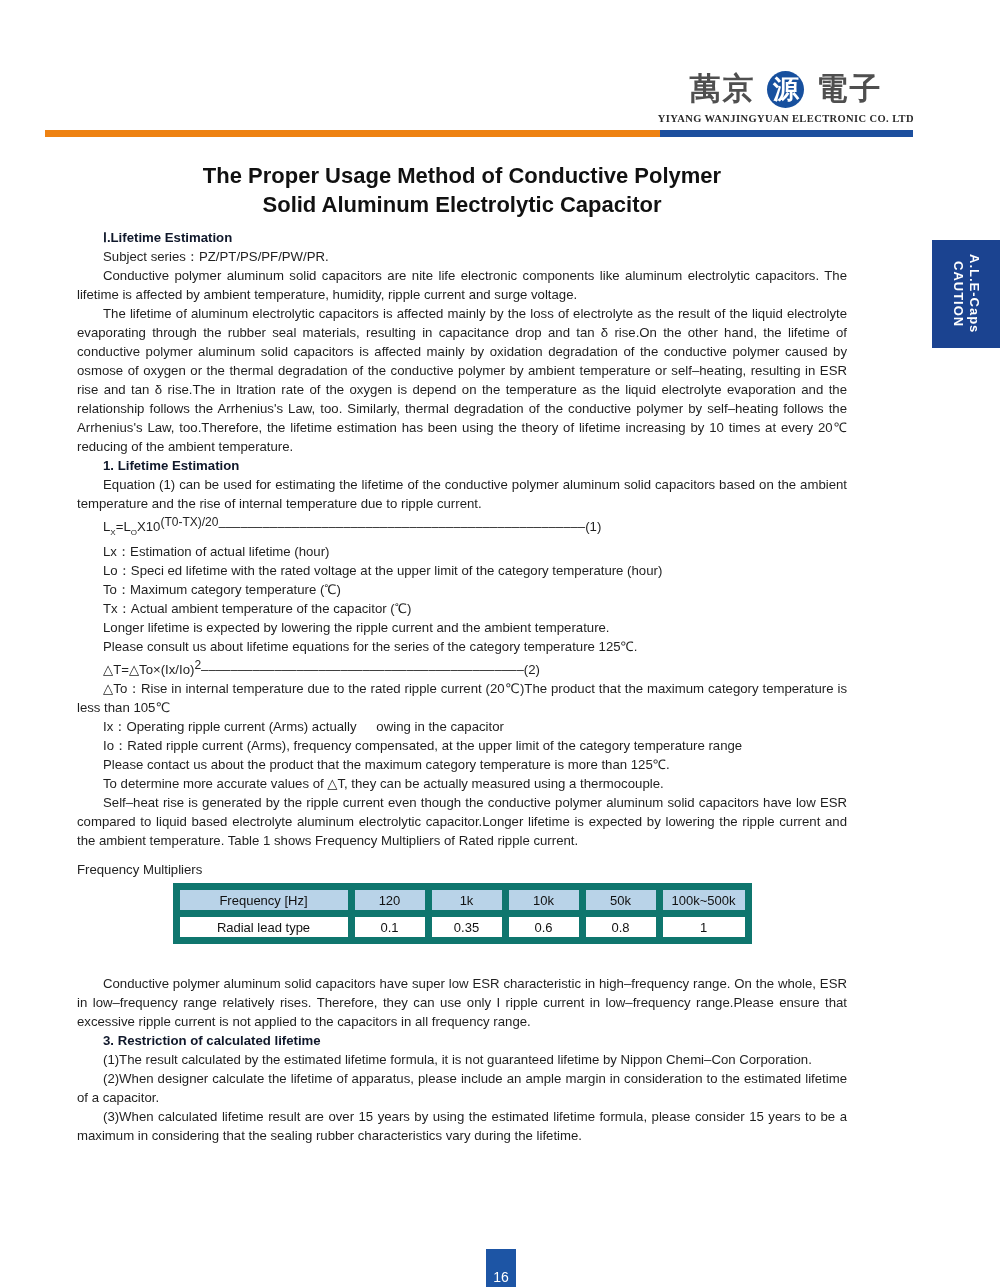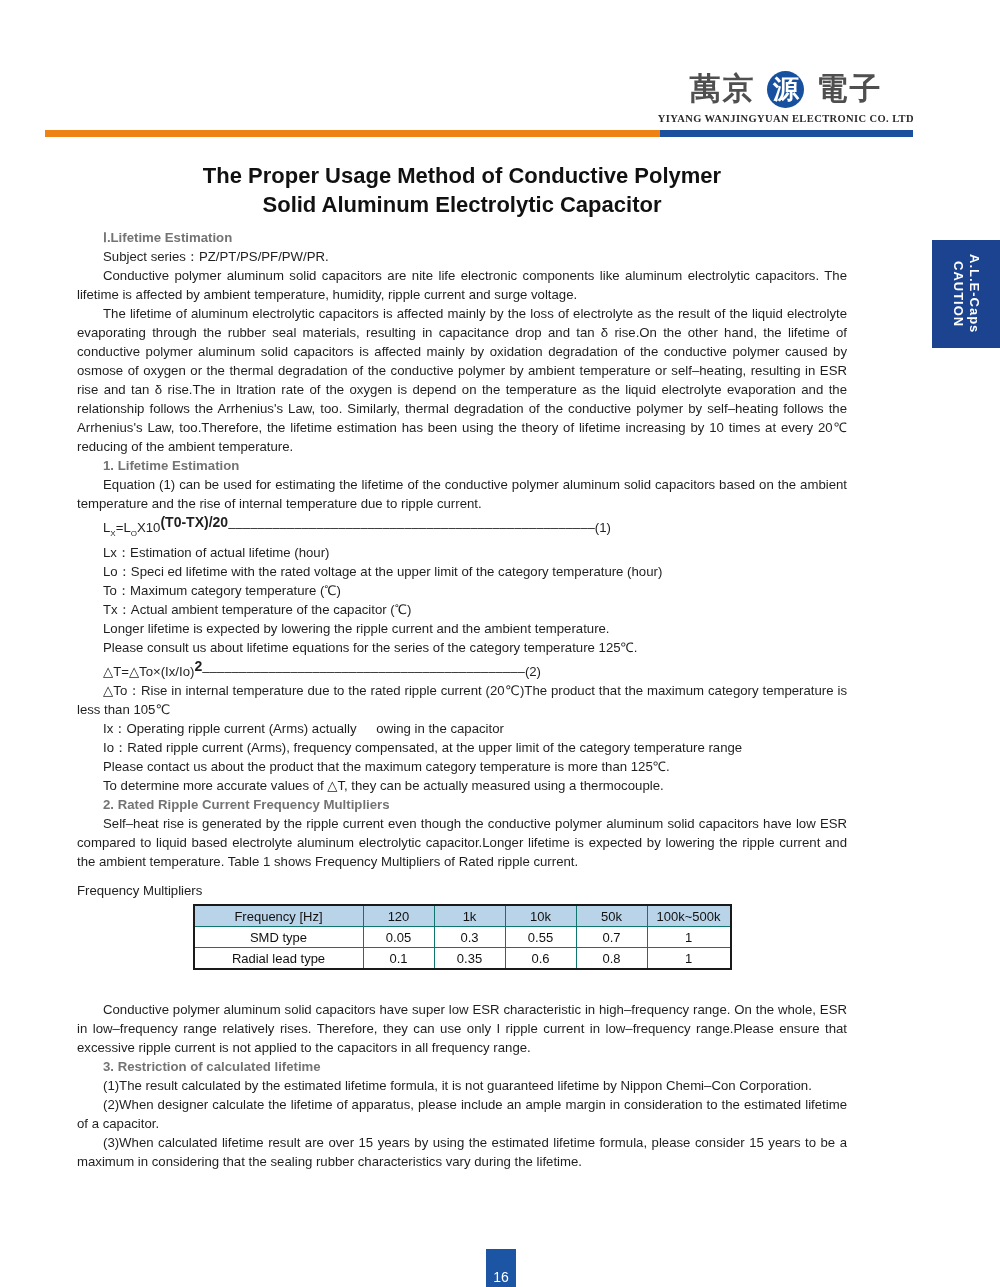--- a/index.html
+++ b/index.html
@@ -26,29 +26,29 @@
 
   
   .side-tab{position:absolute;top:240px;right:0;width:68px;height:108px;background:#1b4390;
             display:flex;flex-direction:row;align-items:center;justify-content:center;gap:1px;}
   .tab-line{writing-mode:vertical-rl;color:#ffffff;font-size:13px;font-weight:bold;
             letter-spacing:1px;white-space:nowrap;}
 
   
   .body{position:absolute;top:228px;left:77px;width:770px;font-size:13.2px;line-height:19px;}
   .body p{margin:0;text-indent:26px;text-align:justify;}
-  .h-blue{color:#737373;font-weight:bold;text-align:left !important;}
+  .h-blue{color:#0f172a;font-weight:bold;text-align:left !important;}
   .formula{text-align:left !important;white-space:nowrap;}
   .formula sub{font-size:8px;}
-  .formula sup{font-size:14px;vertical-align:super;font-weight:bold;}
+  .formula sup{font-size:12px;vertical-align:super;}
 
   
   .caption{margin-top:10px !important;text-indent:0 !important;text-align:right;color:#222;}
   table.freq{border-collapse:collapse;margin:4px auto 0 auto;border:2px solid #1a1a1a;}
-  table.freq td{border:1px solid #0f766e;height:20px;text-align:center;font-size:13px;
+  table.freq td{border:7px solid #0f766e;height:20px;text-align:center;font-size:13px;
                 padding:0 4px;color:#111;}
   table.freq .hdr td{background:#b9d3e8;}
   .col-freq{width:160px;} .col-v{width:62px;} .col-last{width:74px;}
 
   .after-table{margin-top:30px !important;}
 
   
   .page-num-box{position:absolute;left:486px;top:1233px;width:30px;height:54px;background:#1d55a5;
                 color:#ffffff;font-size:14px;text-align:center;box-sizing:border-box;padding-top:20px;margin-top:16px;}
 </style>
@@ -99,41 +99,32 @@
     <p>Please consult us about lifetime equations for the series of the category temperature 125℃.</p>
 
     <p class="formula"><span>△T=△To×(Ix/Io)</span><sup>2</sup><span>––––––––––––––––––––––––––––––––––––––––––––</span><span>(2)</span></p>
 
     <p>△To：Rise in internal temperature due to the rated ripple current (20℃)The product that the maximum category temperature is less than 105℃</p>
     <p>Ix：Operating ripple current (Arms) actually   owing in the capacitor</p>
     <p>Io：Rated ripple current (Arms), frequency compensated, at the upper limit of the category temperature range</p>
     <p>Please contact us about the product that the maximum category temperature is more than 125℃.</p>
     <p>To determine more accurate values of △T, they can be actually measured using a thermocouple.</p>
 
-    <p class="h-blue">2. Rated Ripple Current Frequency Multipliers</p>
     <p>Self–heat rise is generated by the ripple current even though the conductive polymer aluminum solid capacitors have low ESR compared to liquid based electrolyte aluminum electrolytic capacitor.Longer lifetime is expected by lowering the ripple current and the ambient temperature. Table 1 shows Frequency Multipliers of Rated ripple current.</p>
 
     <p class="caption">Frequency Multipliers</p>
     <table class="freq">
       <tbody>
         <tr class="hdr">
           <td class="col-freq">Frequency [Hz]</td>
           <td class="col-v">120</td>
           <td class="col-v">1k</td>
           <td class="col-v">10k</td>
           <td class="col-v">50k</td>
           <td class="col-last">100k~500k</td>
-        </tr>
-        <tr>
-          <td>SMD type</td>
-          <td>0.05</td>
-          <td>0.3</td>
-          <td>0.55</td>
-          <td>0.7</td>
-          <td>1</td>
         </tr>
         <tr>
           <td>Radial lead type</td>
           <td>0.1</td>
           <td>0.35</td>
           <td>0.6</td>
           <td>0.8</td>
           <td>1</td>
         </tr>
       </tbody>

